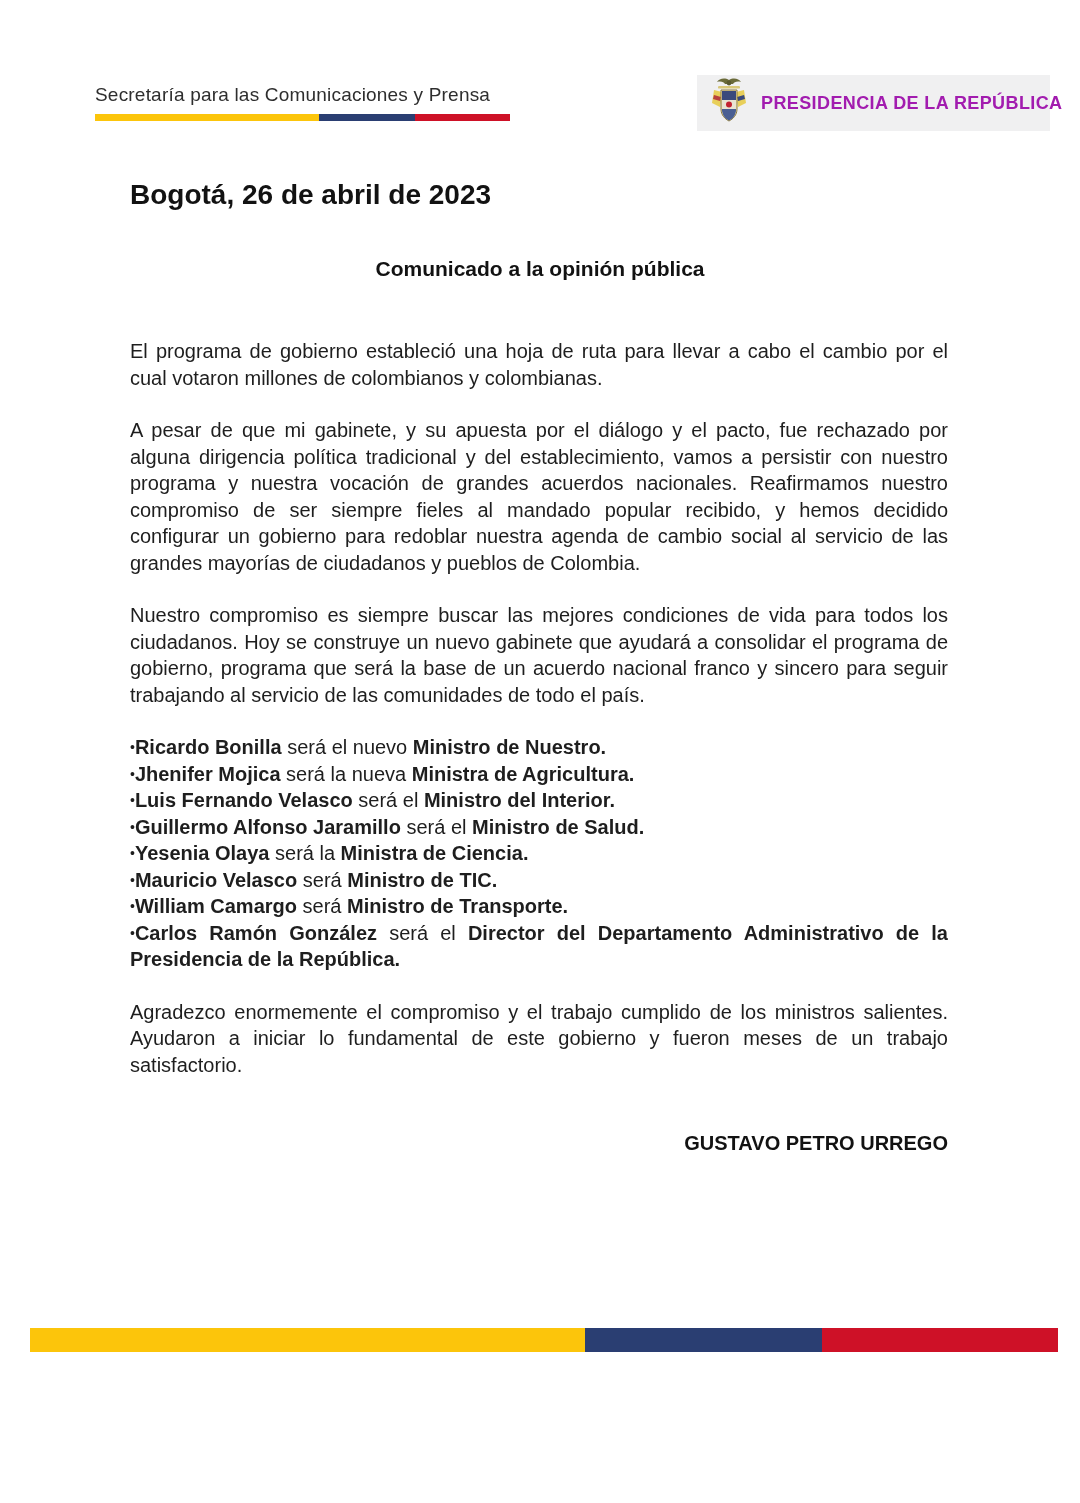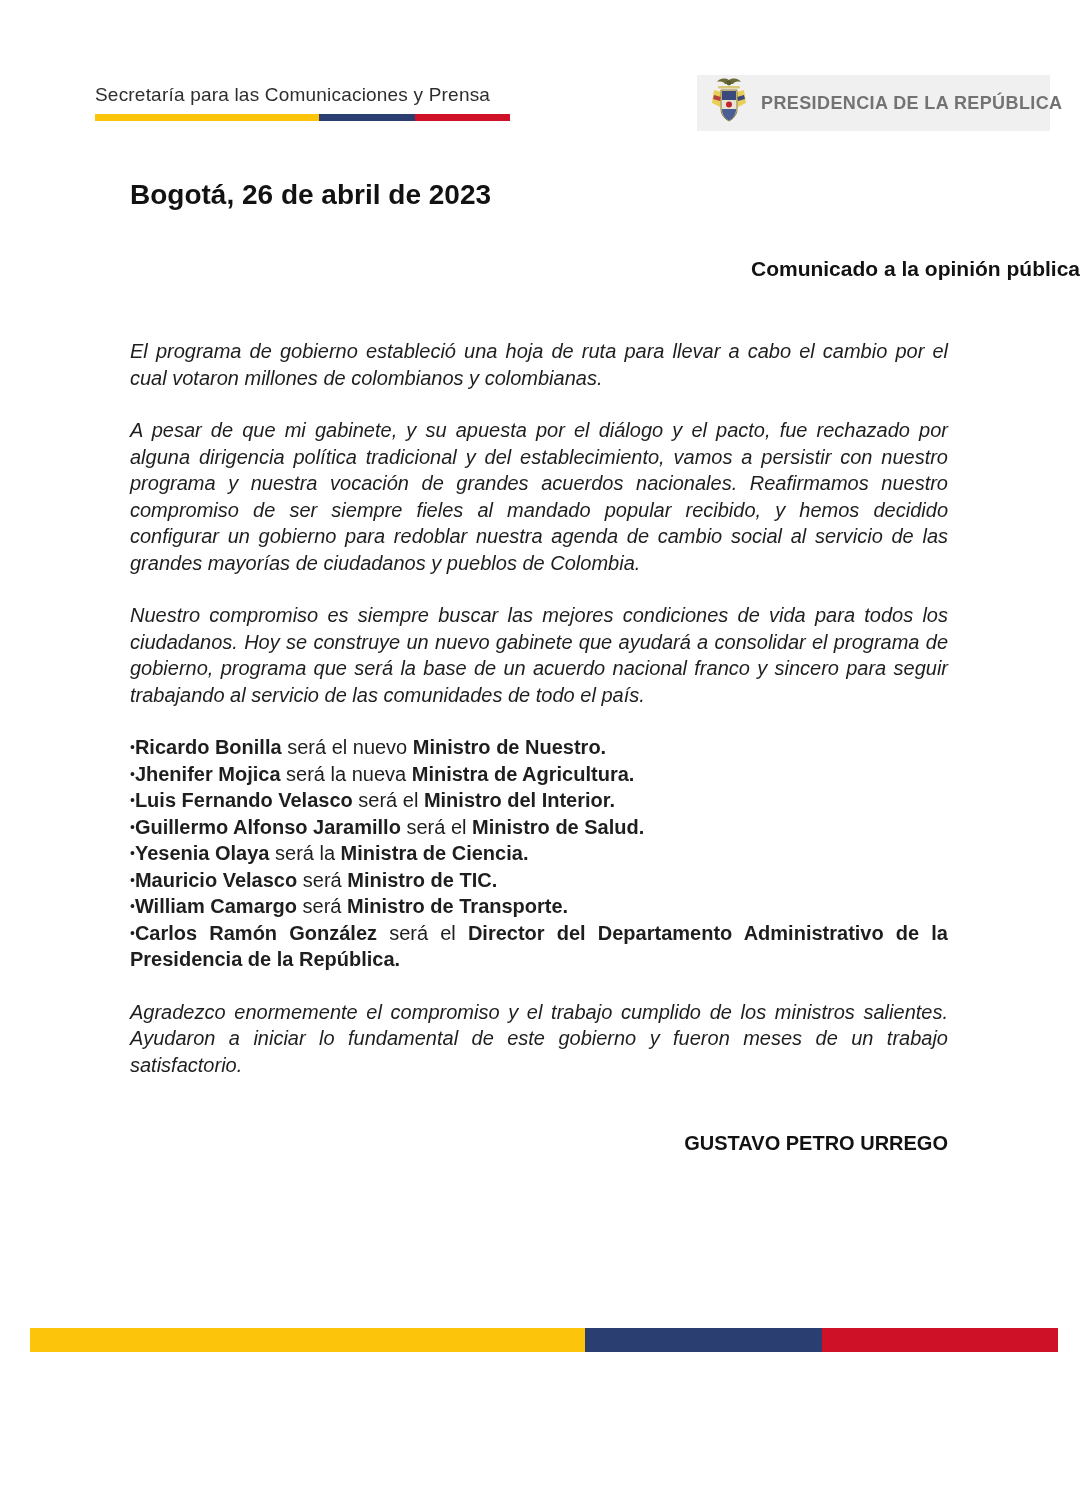--- a/index.html
+++ b/index.html
@@ -45,55 +45,54 @@
     width:353px; height:56px;
     display:flex;
     align-items:center;
     gap:13px;
     padding-left:13px;
     box-sizing:border-box;
   }
   .presidency-label{
     font-size:18px;
     font-weight:bold;
-    color:#737373;
+    color:#a21caf;
     letter-spacing:.4px;
     white-space:nowrap;
   }
   .coat-of-arms{flex:0 0 auto;}
 
   
   .date-line{
     position:absolute;
     left:130px; top:179px;
     font-size:28px;
     font-weight:bold;
     color:#121212;
   }
   .doc-title{
     position:absolute;
     left:0; top:257px;
     width:1080px;
-    text-align:right;
+    text-align:center;
     font-size:21px;
     font-weight:bold;
     color:#121212;
   }
   .doc-body{
     position:absolute;
     left:130px; top:338px;
     width:818px;
     font-size:20px;
     line-height:26.5px;
     color:#1e1e1e;
   }
   .doc-body p{
     margin:0 0 26px 0;
     text-align:justify;
-    font-style:italic;
   }
   .appointments{
     list-style:none;
     margin:0 0 26px 0;
     padding:0;
   }
   .appointments li{
     text-align:justify;
   }
   .appointments .bullet{

